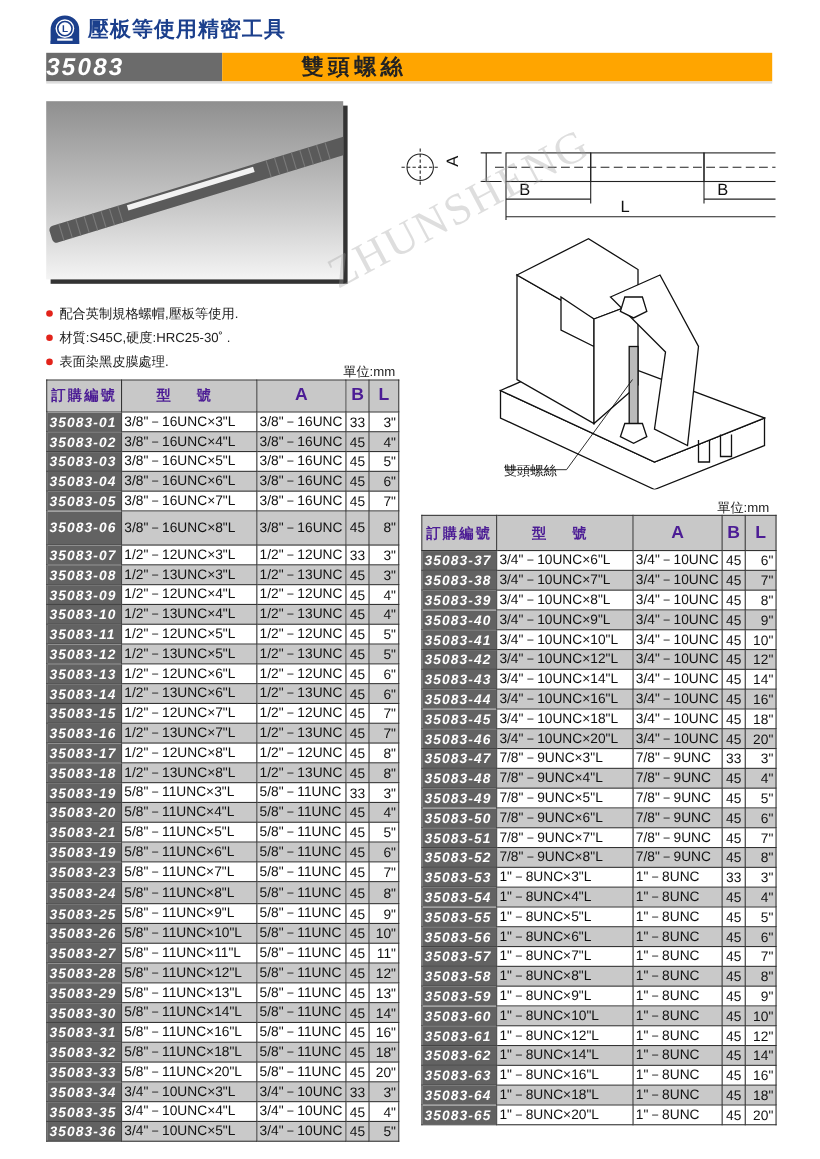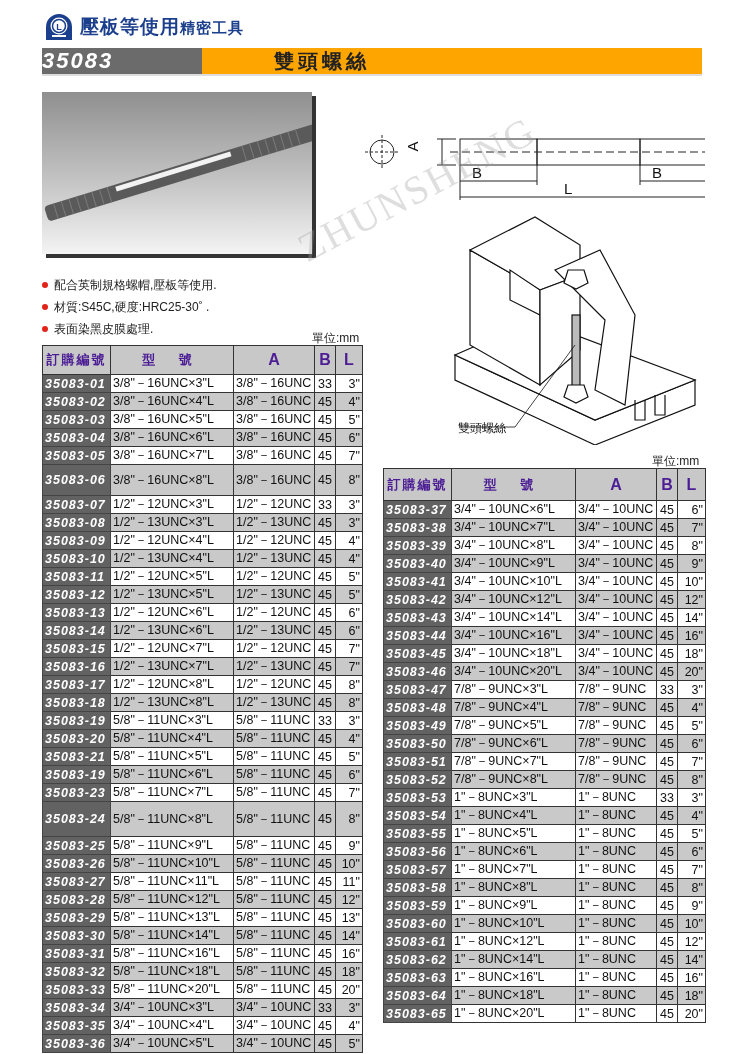--- a/index.html
+++ b/index.html
@@ -1,21 +1,21 @@
 <!DOCTYPE html>
 <html><head>
 <meta charset="utf-8">
 <style>
   html, body { margin:0; padding:0; background:#ffffff; }
   body { width:745px; height:1054px; position:relative; overflow:hidden; font-family:"Liberation Sans", sans-serif; color:#111; }
   .abs { position:absolute; }
   
   .logo { left:44px; top:13px; width:30px; height:28px; }
   .brand { left:80px; top:14px; font-size:19px; font-weight:bold; color:#1b3f8c; letter-spacing:1px; white-space:nowrap; }
-  .brand .small { font-size:15px; }
+  .brand .small { font-size:19px; }
   .title-bar { left:42px; top:48px; width:660px; height:26px; }
   .code-block { position:absolute; left:0; top:0; width:160px; height:26px; background:#6b6b6b; color:#fff; font-weight:bold; font-style:italic; font-size:22px; line-height:26px; letter-spacing:2px; box-sizing:border-box; }
   .name-block { position:absolute; left:160px; top:0; width:500px; height:26px; background:#ffa500; color:#222; font-weight:bold; font-size:20px; line-height:26px; padding-left:72px; box-sizing:border-box; letter-spacing:4px; }
   .title-underline { left:42px; top:74px; width:660px; height:2px; background:#ddd; }
   
   .photo { left:42px; top:92px; width:270px; height:85px; }
   .photo-box { position:absolute; left:0; top:0; width:270px; height:162px; background:linear-gradient(180deg,#8f8f8f 0%,#c9c9c9 60%,#f4f4f4 100%); box-shadow:4px 4px 0 #333; }
   
   .bullets { left:42px; top:274px; }
   .bullet { display:flex; align-items:center; height:22px; font-size:12px; color:#222; white-space:nowrap; }
@@ -330,21 +330,21 @@
         <td class="cell c">45</td>
         <td class="cell r">6"</td>
       </tr>
       <tr class="odd" style="height: 17.8px;">
         <td class="code">35083-23</td>
         <td class="cell b">5/8"－11UNC×7"L</td>
         <td class="cell b">5/8"－11UNC</td>
         <td class="cell c">45</td>
         <td class="cell r">7"</td>
       </tr>
-      <tr class="even" style="height: 35px;">
+      <tr class="even" style="height: 20px;">
         <td class="code">35083-24</td>
         <td class="cell b">5/8"－11UNC×8"L</td>
         <td class="cell b">5/8"－11UNC</td>
         <td class="cell c">45</td>
         <td class="cell r">8"</td>
       </tr>
       <tr class="odd" style="height: 17.8px;">
         <td class="code">35083-25</td>
         <td class="cell b">5/8"－11UNC×9"L</td>
         <td class="cell b">5/8"－11UNC</td>

